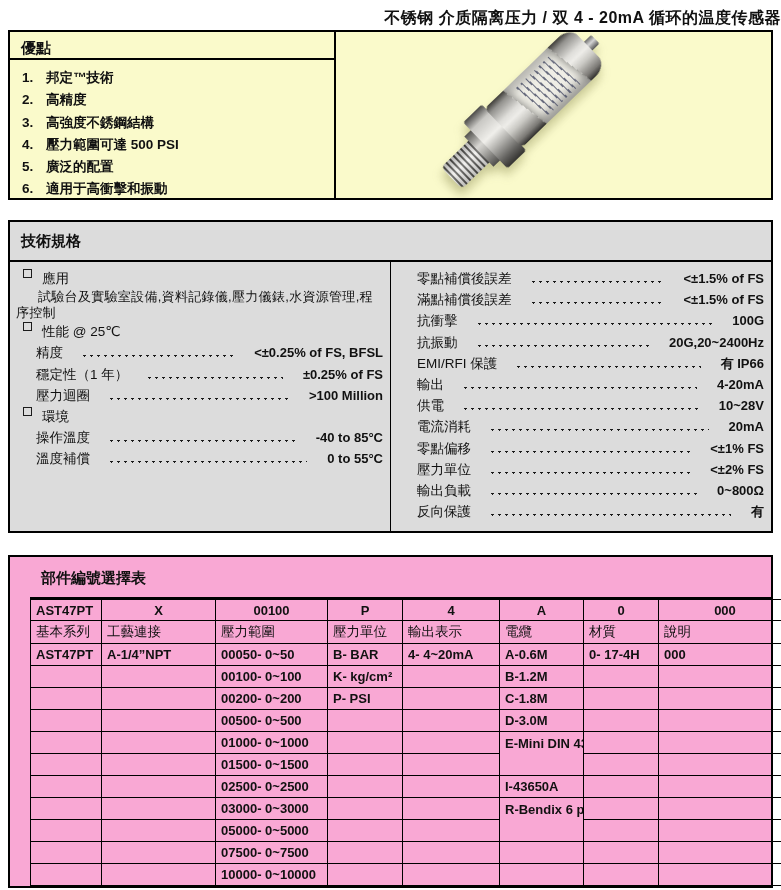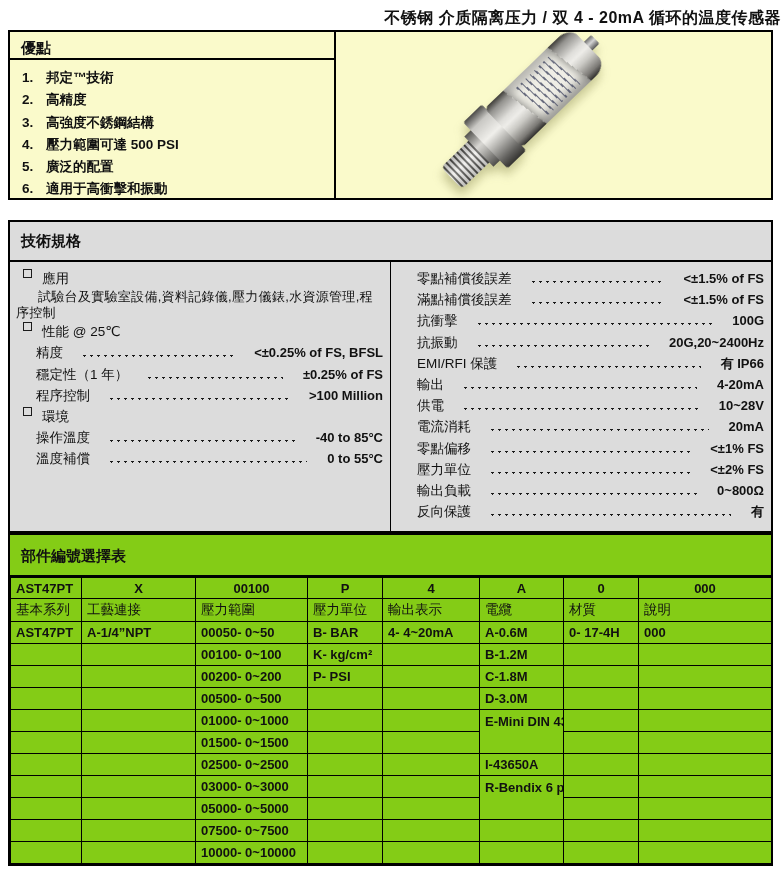--- a/index.html
+++ b/index.html
@@ -148,21 +148,21 @@
     background-image: radial-gradient(circle 1.1px at 3.5px 14px, #1a1a1a 98%, transparent);
     background-size: 7px 21.2px;
     background-repeat: repeat-x;
   }
   .spec-value {
     white-space: nowrap; flex: none;
     font-weight: 700; font-size: 13px;
   }
 
   
-  .pn-box { background: #84cc16; }
+  .pn-box { margin-top: 22px; background: #f9a8d4; padding-left: 20px; }
   .pn-header {
     height: 42px;
     border-bottom: 2px solid #000;
     font-size: 15px;
     font-weight: 700;
     padding: 12px 0 0 11px;
   }
   table.pn { width: 100%; border-collapse: collapse; table-layout: fixed; }
   table.pn td {
     border: 1.5px solid #000;
@@ -247,21 +247,21 @@
         <span class="spec-label">精度</span>
         <span class="leader"></span>
         <span class="spec-value">&lt;±0.25% of FS, BFSL</span>
       </div>
       <div class="spec-line">
         <span class="spec-label">穩定性（1 年）</span>
         <span class="leader"></span>
         <span class="spec-value">±0.25% of FS</span>
       </div>
       <div class="spec-line">
-        <span class="spec-label">程序控制</span>
+        <span class="spec-label">壓力迴圈</span>
         <span class="leader"></span>
         <span class="spec-value">&gt;100 Million</span>
       </div>
       <div class="section-line">
         <span class="cbx"></span>
         <span>環境</span>
       </div>
       <div class="spec-line">
         <span class="spec-label">操作溫度</span>
         <span class="leader"></span>

